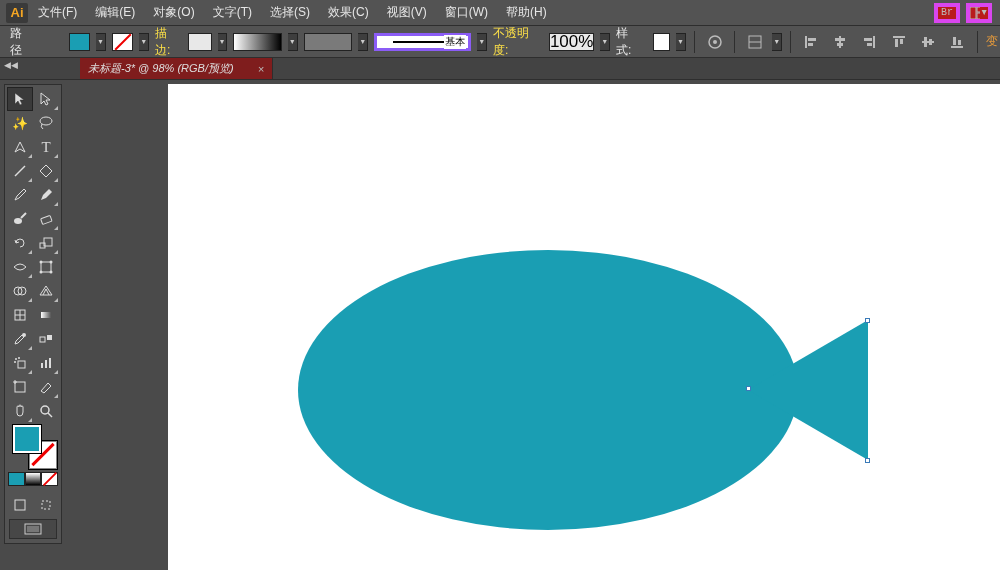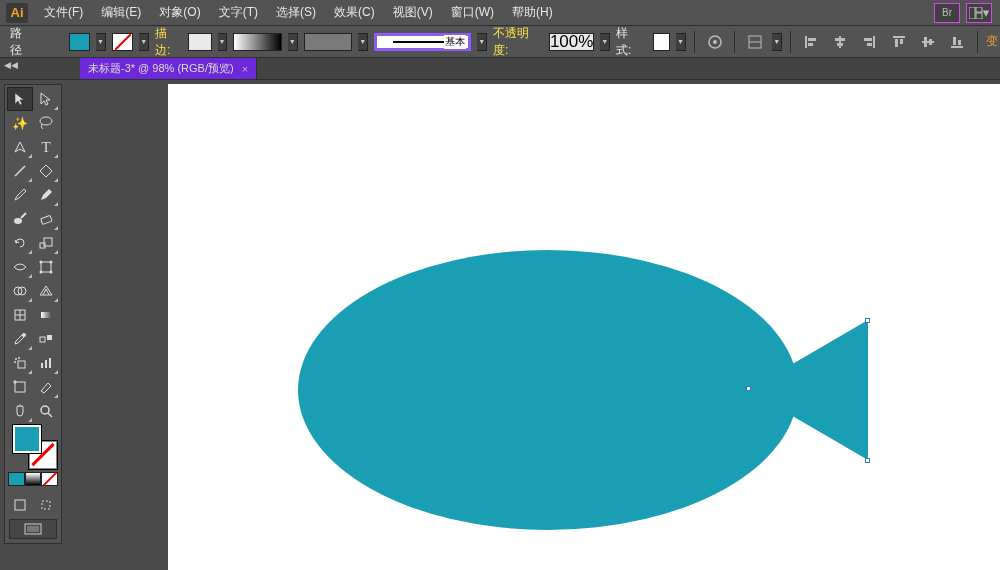--- a/index.html
+++ b/index.html
@@ -1,25 +1,25 @@
 <!DOCTYPE html>
 <html><head>
 <meta charset="utf-8">
 <style>
   * { box-sizing: border-box; margin: 0; padding: 0; user-select: none; }
   html, body { width: 1000px; height: 570px; overflow: hidden; font-family: "Microsoft YaHei", Arial, sans-serif; font-size: 12px; color: #d8d8d8; background: #4a4a4a; }
   .app { width: 1000px; height: 570px; background: #4a4a4a; position: relative; }
 
   
   .menubar { height: 26px; background: #535353; display: flex; align-items: center; padding-left: 6px; gap: 2px; border-bottom: 1px solid #2e2e2e; }
-  .ai-logo { width: 22px; height: 20px; background: #3a3a3a; color: #f5a623; font-weight: bold; font-size: 13px; display: flex; align-items: center; justify-content: center; border-radius: 2px; margin-right: 6px; }
+  .ai-logo { width: 22px; height: 20px; background: #3a3a3a; color: #f5a623; font-weight: bold; font-size: 13px; display: flex; align-items: center; justify-content: center; border-radius: 2px; }
   .menu-item { padding: 3px 8px; color: #e6e6e6; cursor: default; }
   .menu-spacer { flex: 1; }
   .menu-right { display: flex; align-items: center; gap: 6px; padding-right: 8px; }
-  .menu-icon-btn { width: 26px; height: 20px; background: #404040; border: 1px solid #d946ef; display: flex; align-items: center; justify-content: center; color: #bbb; font-size: 10px; }
+  .menu-icon-btn { width: 26px; height: 20px; background: #b91c1c; border: 4px solid #d946ef; display: flex; align-items: center; justify-content: center; color: #bbb; font-size: 10px; font-family: Liberation Mono, monospace; }
 
   
   .controlbar { height: 32px; background: #535353; display: flex; align-items: center; padding-left: 10px; gap: 6px; border-bottom: 1px solid #2e2e2e; }
   .ctrl-label { color: #e6e6e6; margin-right: 4px; }
   .swatch { width: 22px; height: 18px; border: 1px solid #222; display: inline-block; }
   .swatch.teal { background: #1a9eb3; }
   .swatch-none { width: 22px; height: 18px; border: 1px solid #222; background: #fff; position: relative; }
   .swatch-none::after { content: ""; position: absolute; left: -1px; top: 7px; width: 22px; height: 2px; background: #e00; transform: rotate(-45deg); }
   .drop { width: 10px; height: 18px; display: inline-flex; align-items: center; justify-content: center; color: #ccc; font-size: 8px; background:#3e3e3e; border:1px solid #222; border-left:none;}
   .ctrl-orange { color: #fde047; }
@@ -31,21 +31,21 @@
   .ctrl-brush .line { width:60px; height:2px; background:#000;}
   .ctrl-brush .txt { position:absolute; right:2px; font-size:10px; color:#000; background:#fff; padding:0 1px;}
   .opacity-box { width:46px; height:18px; background:#e8e8e8; border:1px solid #222; color:#000; display:flex; align-items:center; justify-content:center; font-size:17px;}
   .style-swatch { width:18px; height:18px; background:#fff; border:1px solid #222;}
   .vsep { width:1px; height:22px; background:#2e2e2e; margin:0 2px;}
   .tb-icon { width:24px; height:22px; display:flex; align-items:center; justify-content:center; color:#c8c8c8; font-size:13px;}
   .right-orange { color:#e59a3c; margin-left:auto; padding-right:2px;}
 
   
   .tabstrip { height: 22px; background: #434343; display: flex; align-items: stretch; padding-left: 80px; border-bottom: 1px solid #2e2e2e;}
-  .doc-tab { background: #6d28d9; display: flex; align-items: center; padding: 0 8px; gap:8px; color:#ddd; font-size:11px; border-right:1px solid #2e2e2e;}
+  .doc-tab { background: #7f1d1d; display: flex; align-items: center; padding: 0 8px; gap:24px; color:#ddd; font-size:11px; border-right:1px solid #2e2e2e;font-style:italic;}
   .tab-close { color:#bbb; font-size:11px; cursor:default;}
   .collapse-arrows { position:absolute; left:4px; top:60px; color:#c8c8c8; font-size:9px;}
 
   
   .toolbox { position:absolute; left:4px; top:84px; width:58px; background:#535353; border:1px solid #2e2e2e; padding:2px; display:flex; flex-direction:column; gap:0;}
   .tool-row { display:flex; }
   .tool { width:27px; height:24px; display:flex; align-items:center; justify-content:center; color:#d8d8d8; position:relative;}
   .tool.selected { background:#3a3a3a; border:1px solid #222;}
   .tool .tri { position:absolute; right:1px; bottom:1px; width:0;height:0;border-left:4px solid transparent; border-bottom:4px solid #bbb;}
   .tool svg { width:16px; height:16px; }

